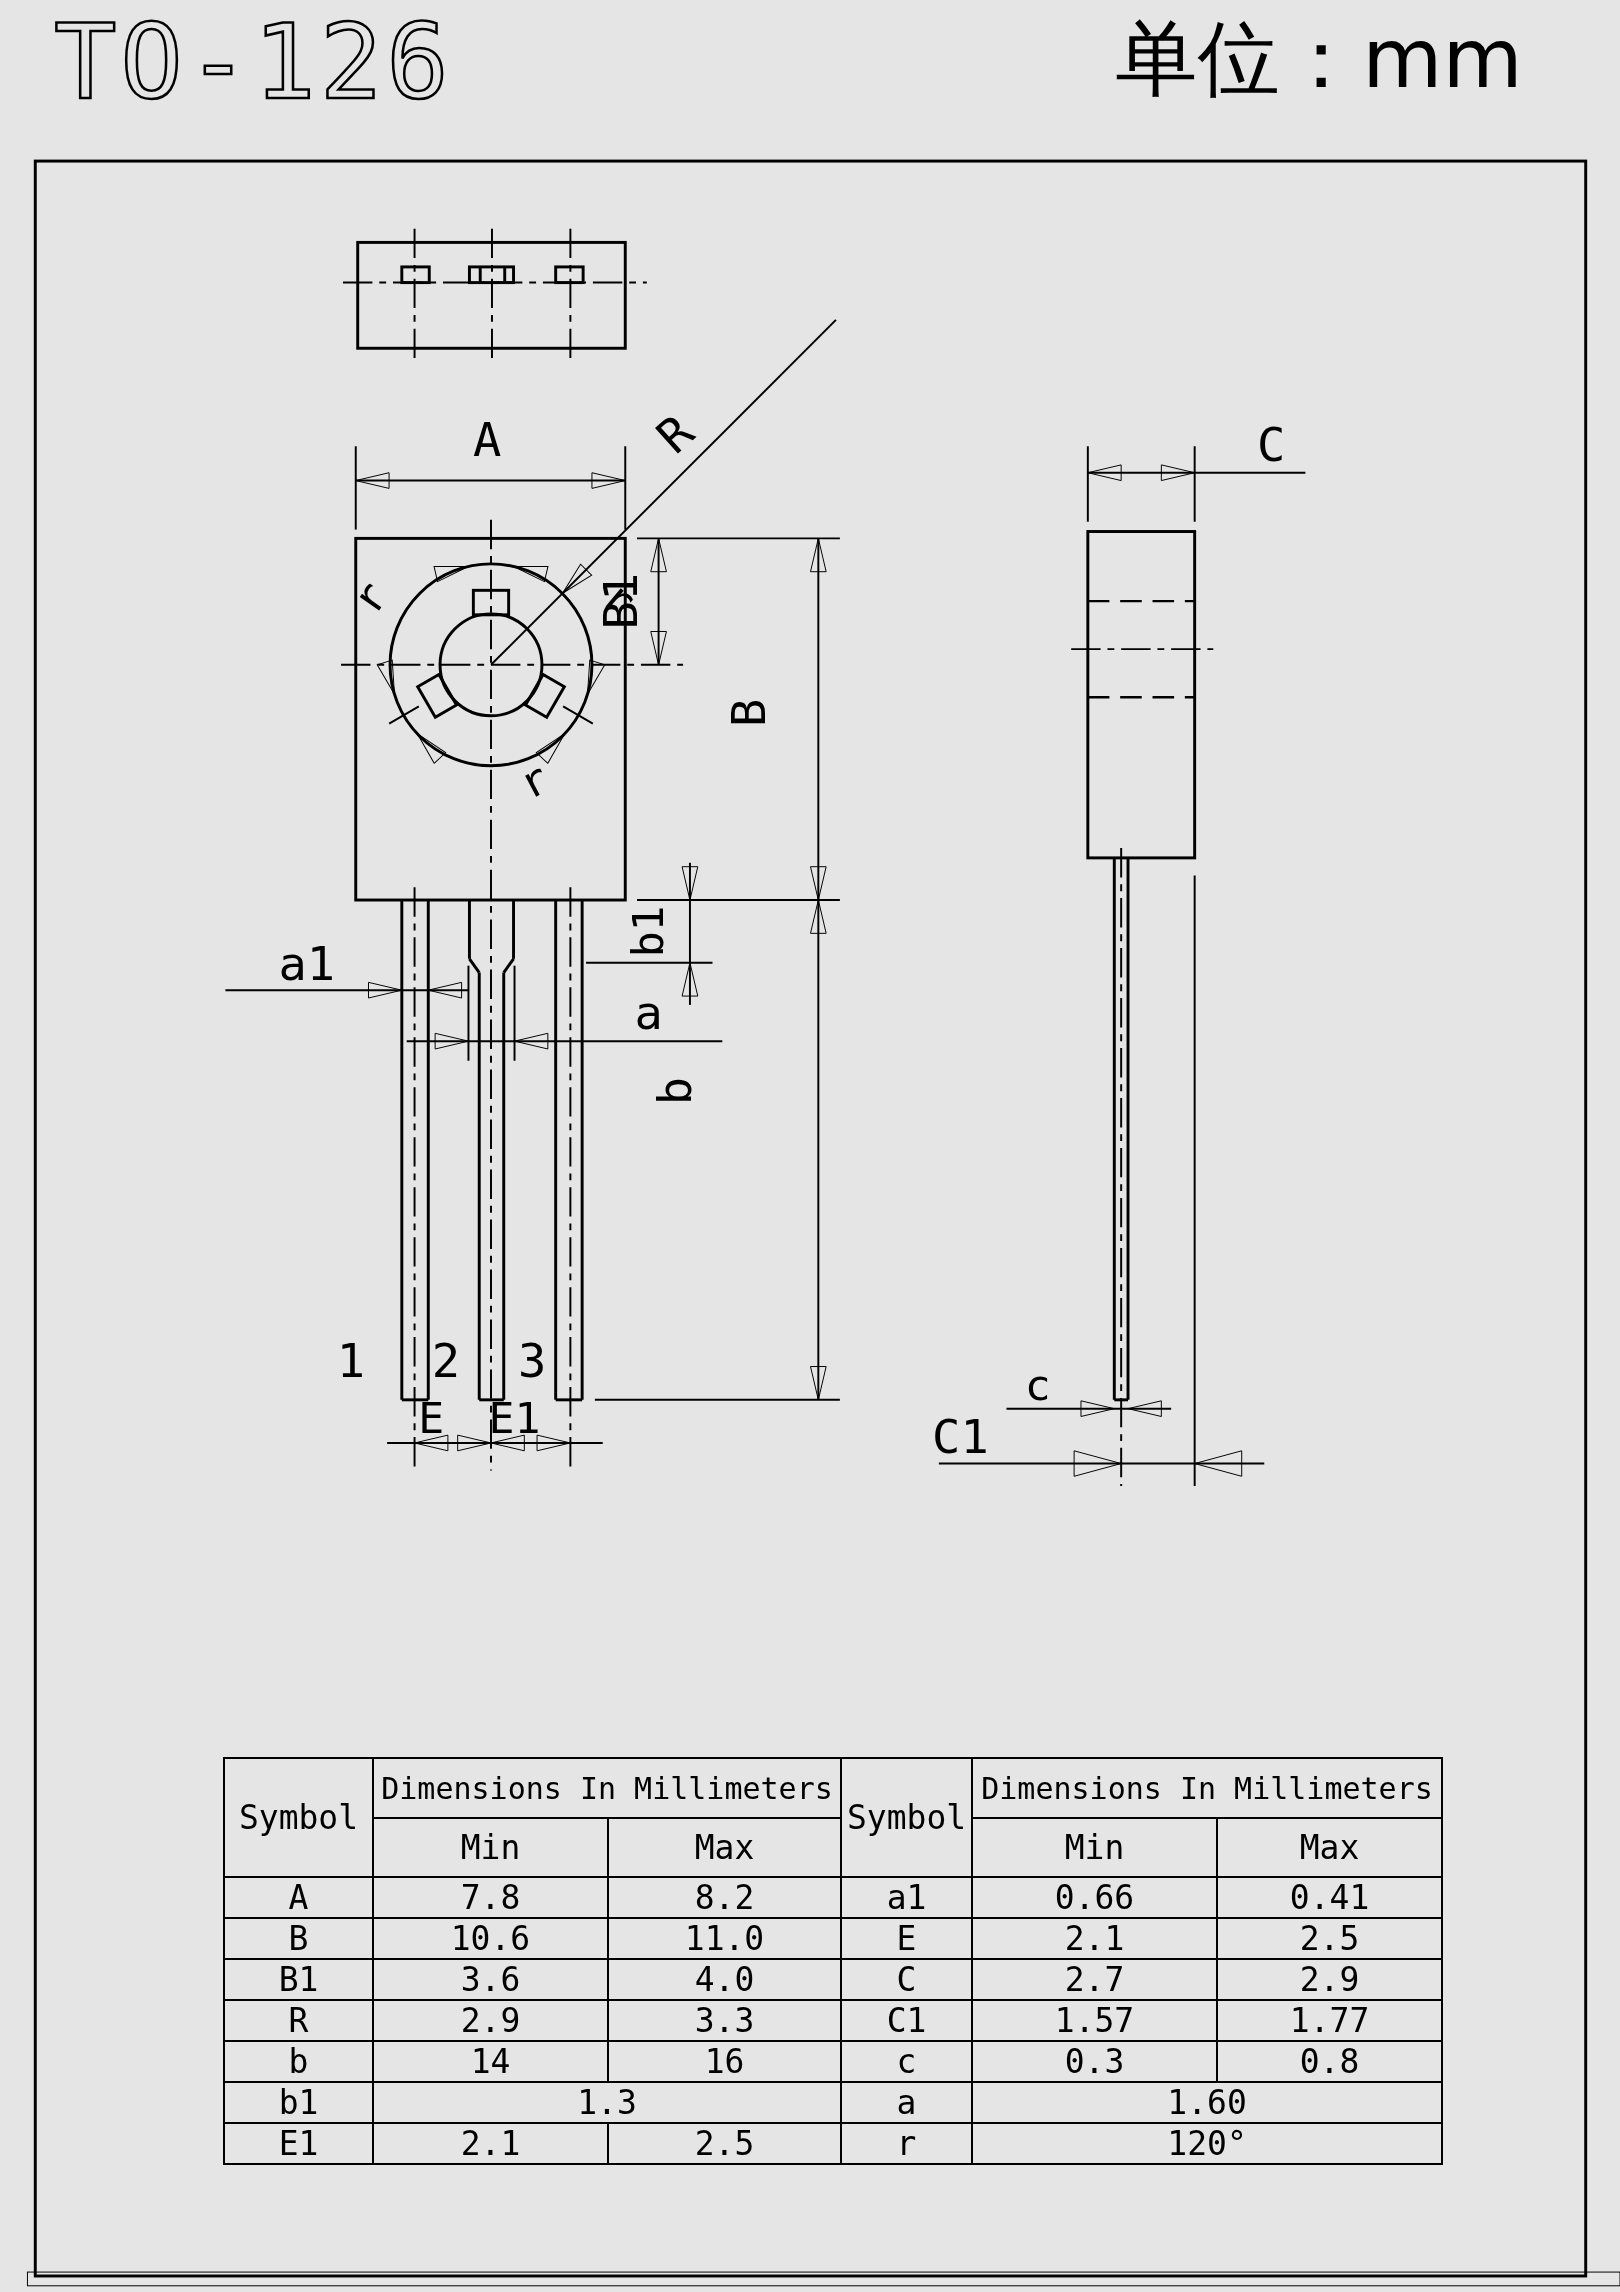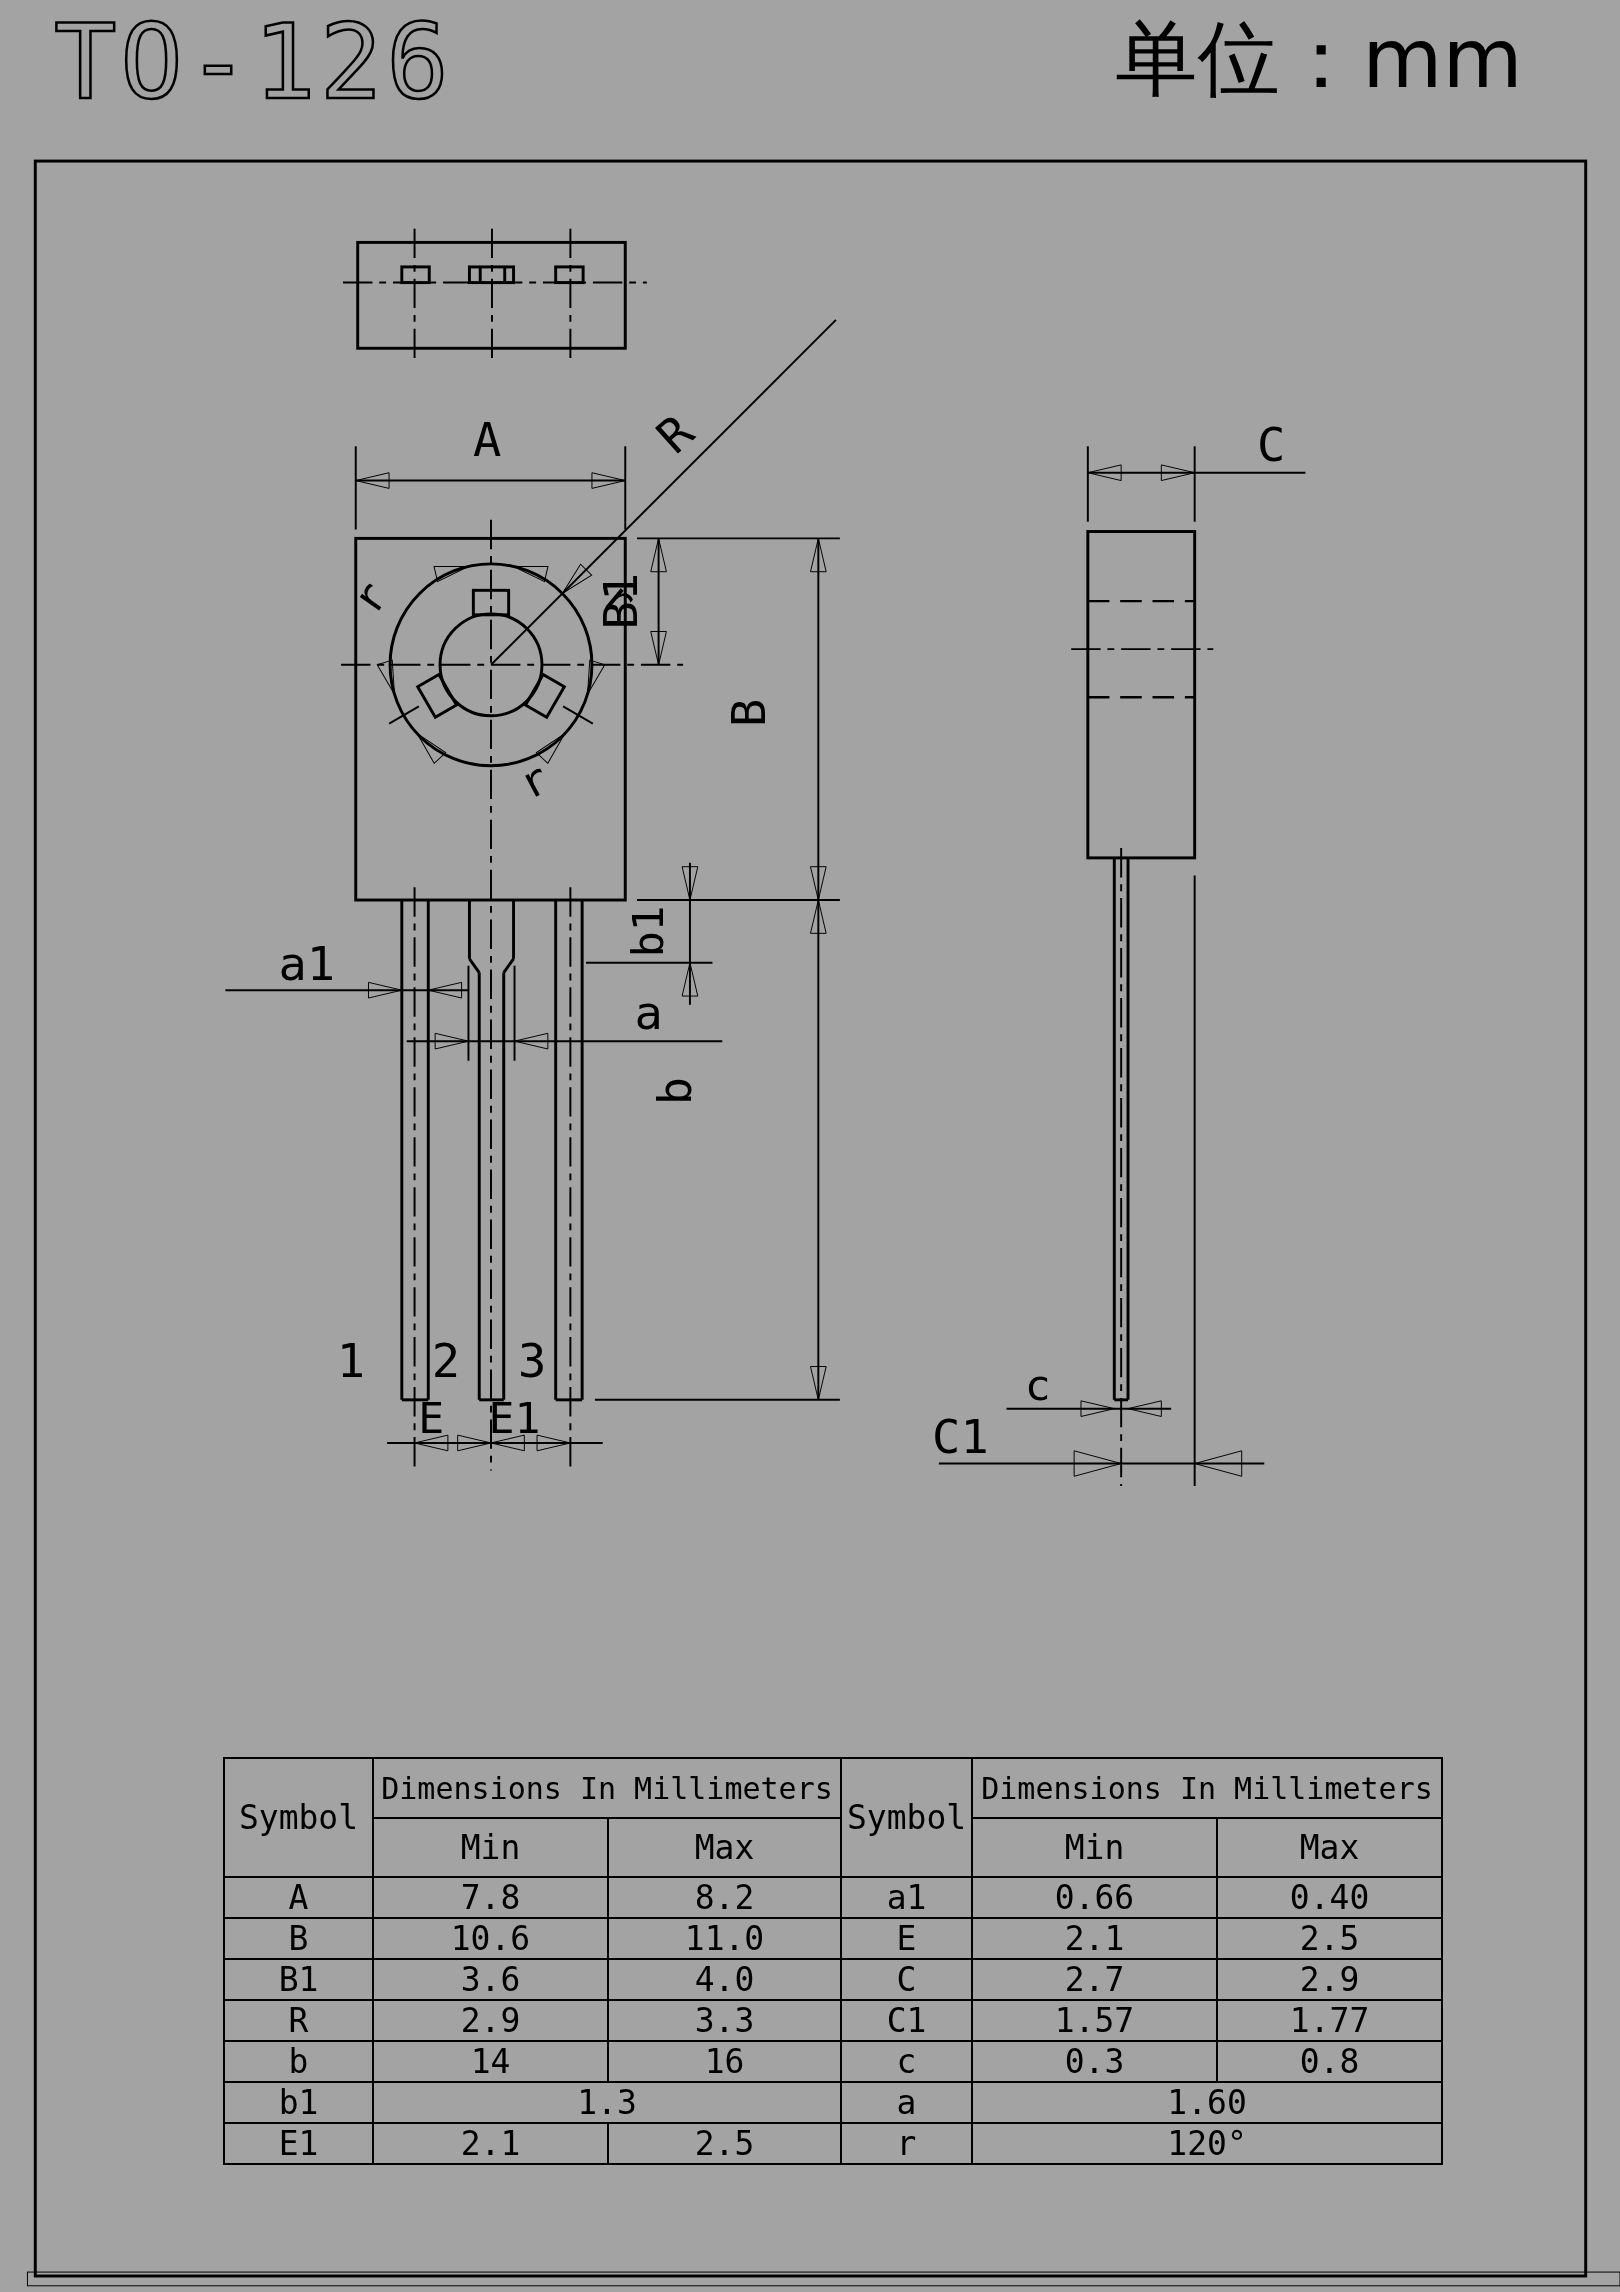--- a/index.html
+++ b/index.html
@@ -1,17 +1,17 @@
 <!DOCTYPE html>
 <html><head>
 <meta charset="utf-8">
 <style>
   html,body { margin:0; padding:0; background:#fff; }
   .page {
-    position:relative; width:1620px; height:2293px; background:#a3a3a3;
+    position:relative; width:1620px; height:2293px; background:#e5e5e5;
     font-family:"DejaVu Sans Mono", monospace; color:#000; overflow:hidden;
   }
   svg.sheet { position:absolute; left:0; top:0; }
   svg.sheet line, svg.sheet rect, svg.sheet circle, svg.sheet path, svg.sheet polyline {
     stroke:#000; fill:none;
   }
   svg.sheet .thick { stroke-width:3; }
   svg.sheet .thin  { stroke-width:2; }
   svg.sheet .cl    { stroke-width:2; stroke-dasharray:30 7 7 7; }
   svg.sheet .hid   { stroke-width:2.5; stroke-dasharray:22 11; }
@@ -265,21 +265,21 @@
         <td>Max</td>
         <td>Min</td>
         <td>Max</td>
       </tr>
       <tr class="datarow">
         <td>A</td>
         <td>7.8</td>
         <td>8.2</td>
         <td>a1</td>
         <td>0.66</td>
-        <td>0.40</td>
+        <td>0.41</td>
       </tr>
       <tr class="datarow">
         <td>B</td>
         <td>10.6</td>
         <td>11.0</td>
         <td>E</td>
         <td>2.1</td>
         <td>2.5</td>
       </tr>
       <tr class="datarow">

